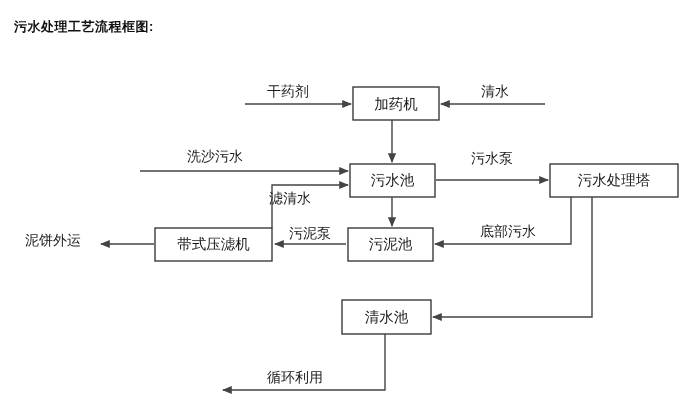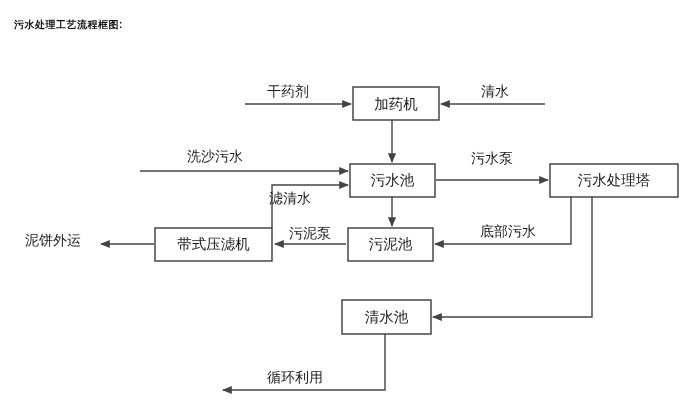--- a/index.html
+++ b/index.html
@@ -24,21 +24,21 @@
     position: absolute;
     top: 0;
     left: 0;
     width: 700px;
     height: 420px;
   }
   .page-title {
     position: absolute;
     left: 14px;
     top: 18px;
-    font-size: 10px;
+    font-size: 13px;
     font-weight: bold;
     letter-spacing: 0.5px;
     color: #111111;
     white-space: nowrap;
   }
   .node-label {
     font-size: 14.5px;
     fill: #1a1a1a;
     text-anchor: middle;
     dominant-baseline: middle;

